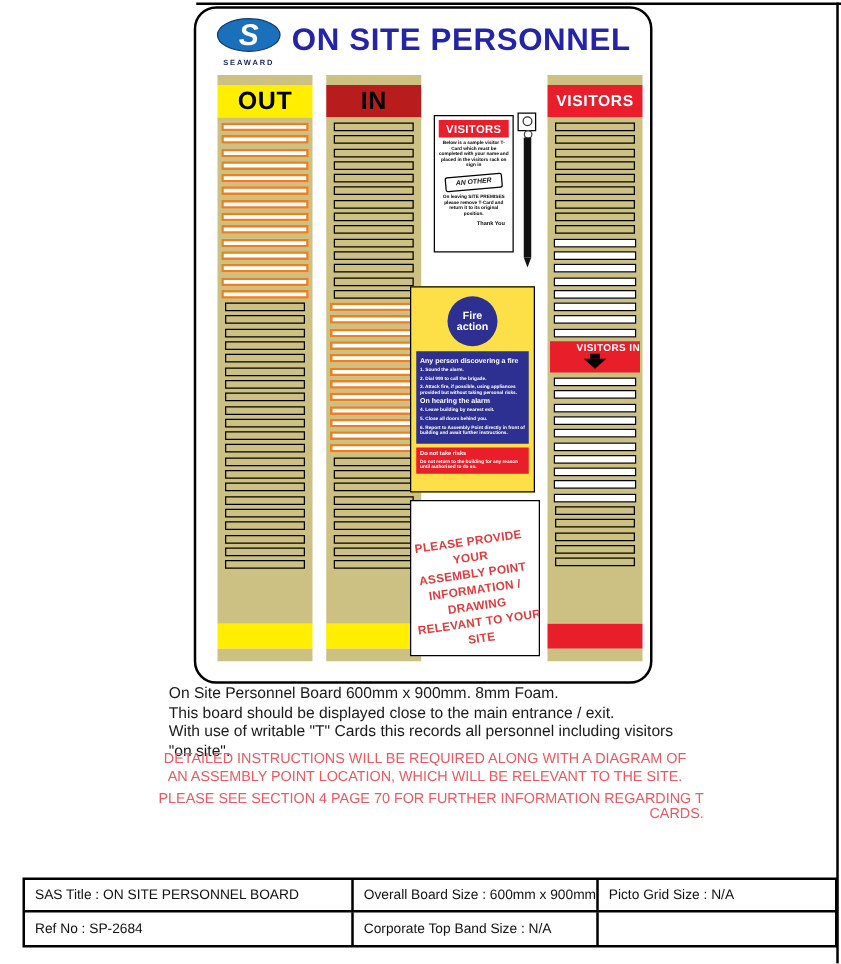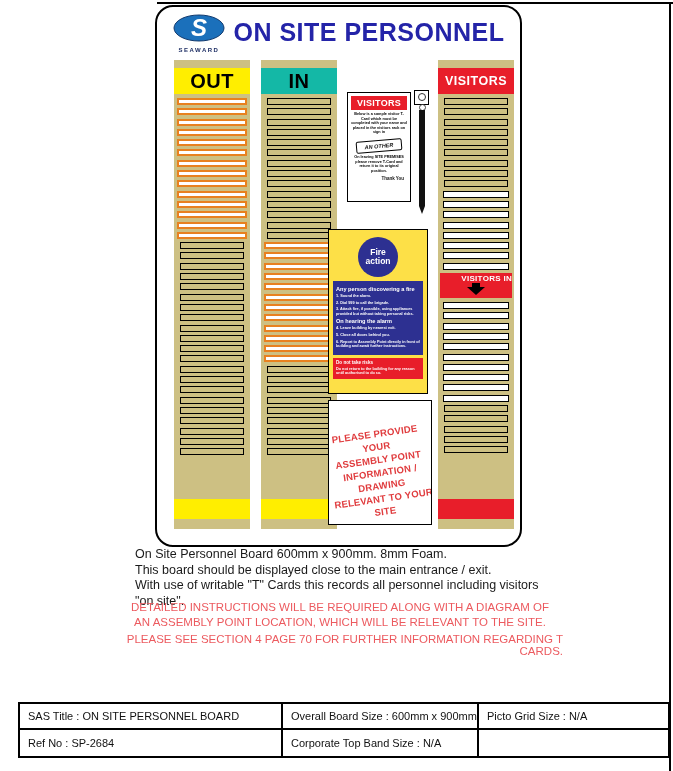--- a/index.html
+++ b/index.html
@@ -155,21 +155,21 @@
             <div class="slot empty" data-name="tcard-slot-empty"></div>
             <div class="slot empty" data-name="tcard-slot-empty"></div>
             <div class="slot empty" data-name="tcard-slot-empty"></div>
             <div class="slot empty" data-name="tcard-slot-empty"></div>
           </div>
           <div class="col-band" data-name="column-bottom-band" style="background: rgb(255, 238, 0);"></div>
           <div class="strip" data-name="column-bottom-strip"></div>
         </div>
         <div class="column" data-name="column-in">
           <div class="strip" data-name="column-top-strip"></div>
-          <div class="col-header" data-name="column-header-in" style="background: #14b8a6; color: rgb(0, 0, 0);">IN</div>
+          <div class="col-header" data-name="column-header-in" style="background: #b91c1c; color: rgb(0, 0, 0);">IN</div>
           <div class="col-body" data-name="column-slots-in">
             <div class="slot empty" data-name="tcard-slot-empty"></div>
             <div class="slot empty" data-name="tcard-slot-empty"></div>
             <div class="slot empty" data-name="tcard-slot-empty"></div>
             <div class="slot empty" data-name="tcard-slot-empty"></div>
             <div class="slot empty" data-name="tcard-slot-empty"></div>
             <div class="slot empty" data-name="tcard-slot-empty"></div>
             <div class="slot empty" data-name="tcard-slot-empty"></div>
             <div class="slot empty" data-name="tcard-slot-empty"></div>
             <div class="slot empty" data-name="tcard-slot-empty"></div>

